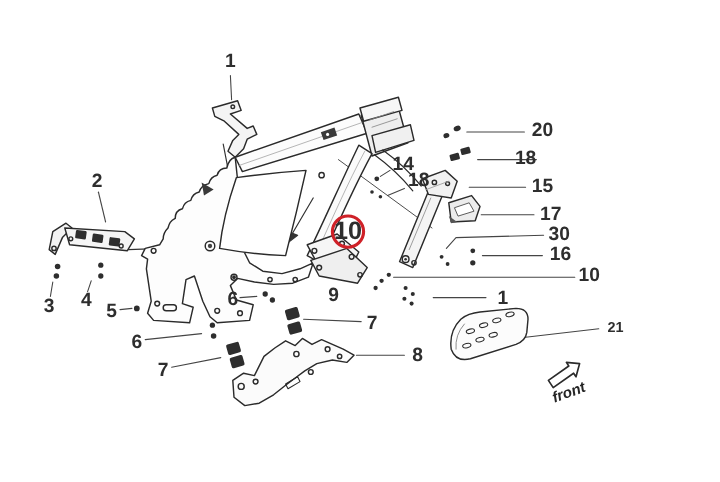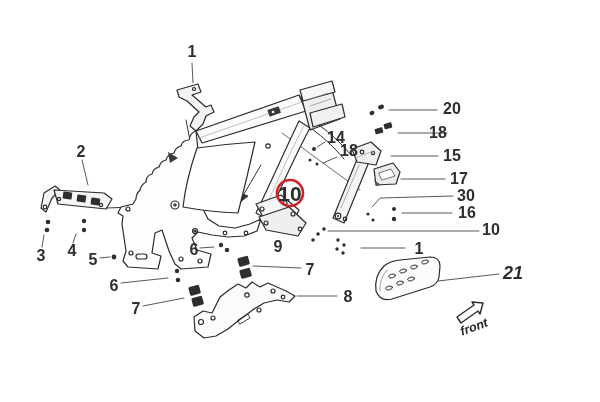--- a/index.html
+++ b/index.html
@@ -8,21 +8,21 @@
     font-family:"Liberation Sans",sans-serif;
     filter:blur(0.25px);
   }
   .stage svg{position:absolute;left:0;top:0;}
   .callout{
     position:absolute;transform:translate(-50%,-50%);
     font-size:16px;font-weight:bold;color:#2e2e2e;line-height:1;
     white-space:nowrap;user-select:none;
   }
   .callout.sm{font-size:21px;}
-  .callout.big{font-size:18px;font-style:italic;}
+  .callout.big{font-size:12px;}
   .front-label{
     position:absolute;transform:translate(-50%,-50%) rotate(-20deg);
     font-size:12.5px;font-style:italic;font-weight:bold;color:#252525;
   }
 </style>
 </head>
 <body>
 
 <div class="stage">
 

